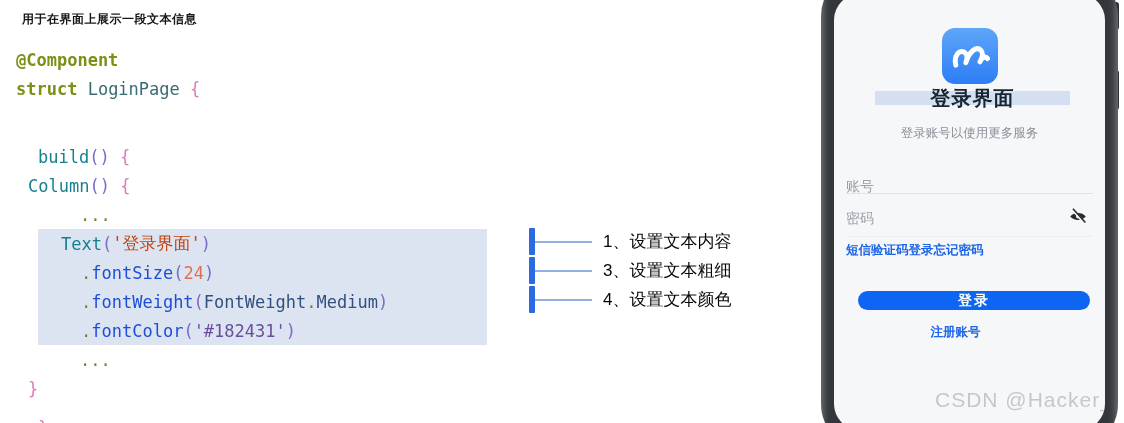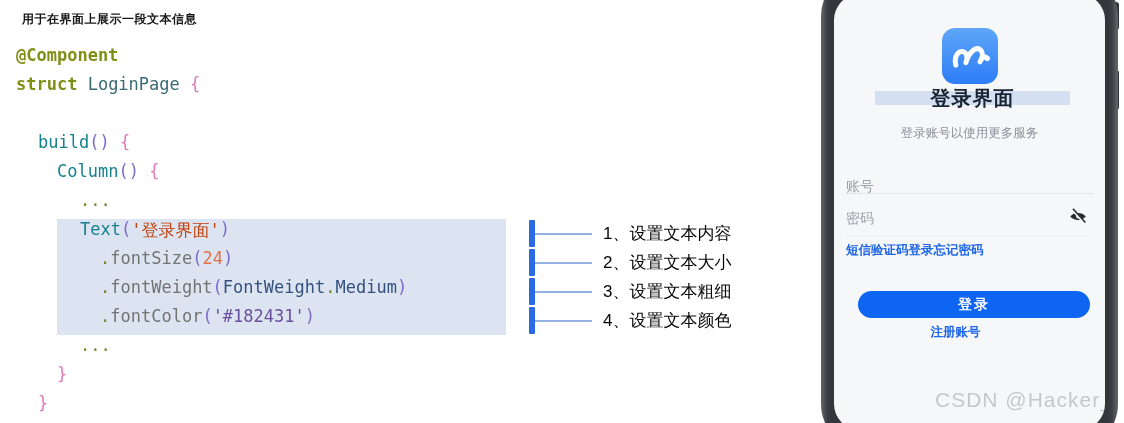--- a/index.html
+++ b/index.html
@@ -13,45 +13,45 @@
   
   .page-title {
     position:absolute; left:22px; top:11px;
     font-size:12px; font-weight:600; color:#161616; letter-spacing:.5px;
   }
   #code {
     position:absolute; left:0; top:45px; width:525px;
     font-family:"DejaVu Sans Mono","Liberation Mono",monospace;
     font-size:17px;
   }
-  .code-line { height:29px; display:flex; align-items:flex-start; white-space:pre; }
+  .code-line { height:29px; display:flex; align-items:center; white-space:pre; }
   .code-line.ind-0 { padding-left:16px; }
-  .code-line.ind-1 { padding-left:38px; }
-  .code-line.ind-2 { padding-left:57px; }
+  .code-line.ind-1 { padding-left:38px;margin-top:10px; }
+  .code-line.ind-2 { padding-left:28px; }
   .code-line.ind-3 { padding-left:80px; }
   .code-line.ind-4 { padding-left:100px; }
-  .code-line.hl { margin-left:57px; width:449px; background:#dce4f1; }
+  .code-line.hl { margin-left:38px; width:449px; background:#dce4f1; }
   .code-line.hl.ind-3 { padding-left:23px; }
   .code-line.hl.ind-4 { padding-left:43px; }
 
   .tok-kw   { color:#7e8f15; font-weight:700; }
   .tok-fn   { color:#17818f; }
   .tok-type { color:#3a6a74; }
-  .tok-me   { color:#737373; }
+  .tok-me   { color:#1d4ed8; }
   .tok-id   { color:#33517e; }
   .tok-pp   { color:#7b6cc9; }
   .tok-pk   { color:#df7ab8; }
   .tok-s1   { color:#c2410c; }
   .tok-s2   { color:#6a4e9e; }
   .tok-num  { color:#e0714a; }
   .tok-dot  { color:#76862c; }
   .tok-plain{ color:#333; }
 
   
-  #annotations { position:absolute; left:529px; top:219px; }
+  #annotations { position:absolute; left:529px; top:227px; }
   .ann-row { height:29px; display:flex; align-items:center; }
   .ann-bar { width:6px; height:27px; background:#2a6ae3; border-radius:1px; flex:none; }
   .ann-line { width:57px; height:2px; background:#93b2e2; flex:none; }
   .ann-label { margin-left:11px; font-size:17px; color:#060606; white-space:nowrap; }
 
   
   .side-btn { position:absolute; left:1112px; width:7px; background:#2e3136; border-radius:3px; z-index:1; }
   .side-btn.b1 { top:2px; height:28px; }
   .side-btn.b2 { top:70px; height:40px; }
   .phone-frame {
@@ -83,21 +83,21 @@
   .divider { position:absolute; left:12px; right:12px; height:1px; }
   .d1 { top:199px; background:#e2e4e8; }
   .d2 { top:242px; background:#eceef1; }
   .eye-btn { position:absolute; left:233px; top:211px; width:22px; height:22px; cursor:pointer; }
   .links-row {
     position:absolute; left:12px; right:10px; top:248px;
     display:flex; 
     font-size:12.5px; font-weight:600; color:#1e66e6;
   }
   .login-btn {
-    position:absolute; left:24px; top:297px; width:232px; height:27px;
+    position:absolute; left:24px; top:297px; width:232px; height:19px;
     border:none; border-radius:14px; background:#0d65f2; color:#ffffff;
     font-size:14px; font-weight:600; letter-spacing:2px; cursor:pointer;
     display:flex; align-items:center; justify-content:center;
     font-family:inherit;
   }
   .register-link {
     position:absolute; left:0; top:330px; width:243px; text-align:center;
     font-size:12.5px; font-weight:600; color:#1e66e6; cursor:pointer;
   }
   .watermark {
@@ -124,25 +124,20 @@
     <div class="code-line ind-3"><span class="tok-dot">...</span></div>
     <div class="code-line ind-2"><span class="tok-pk">}</span></div>
     <div class="code-line ind-1"><span class="tok-pk">}</span></div>
   </div>
 
 <div id="annotations">
     <div class="ann-row">
       <span class="ann-bar"></span>
       <span class="ann-line"></span>
       <span class="ann-label">1、设置文本内容</span>
-    </div>
-    <div class="ann-row">
-      <span class="ann-bar"></span>
-      <span class="ann-line"></span>
-      <span class="ann-label">2、设置文本大小</span>
     </div>
     <div class="ann-row">
       <span class="ann-bar"></span>
       <span class="ann-line"></span>
       <span class="ann-label">3、设置文本粗细</span>
     </div>
     <div class="ann-row">
       <span class="ann-bar"></span>
       <span class="ann-line"></span>
       <span class="ann-label">4、设置文本颜色</span>

